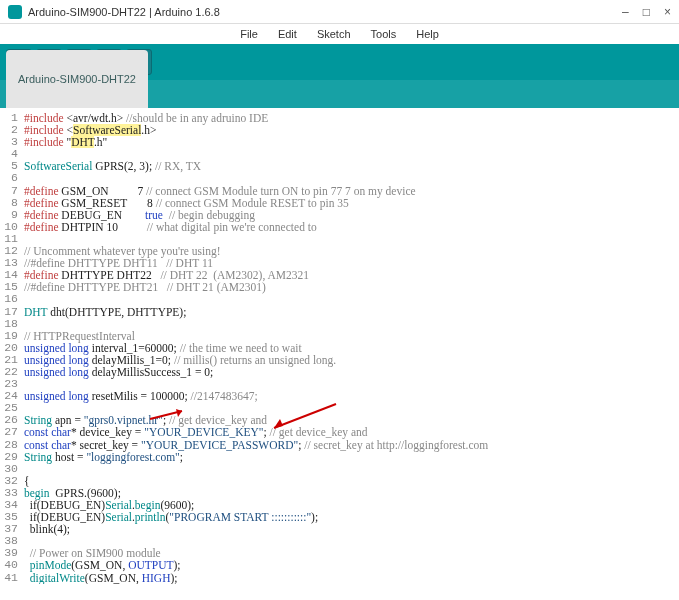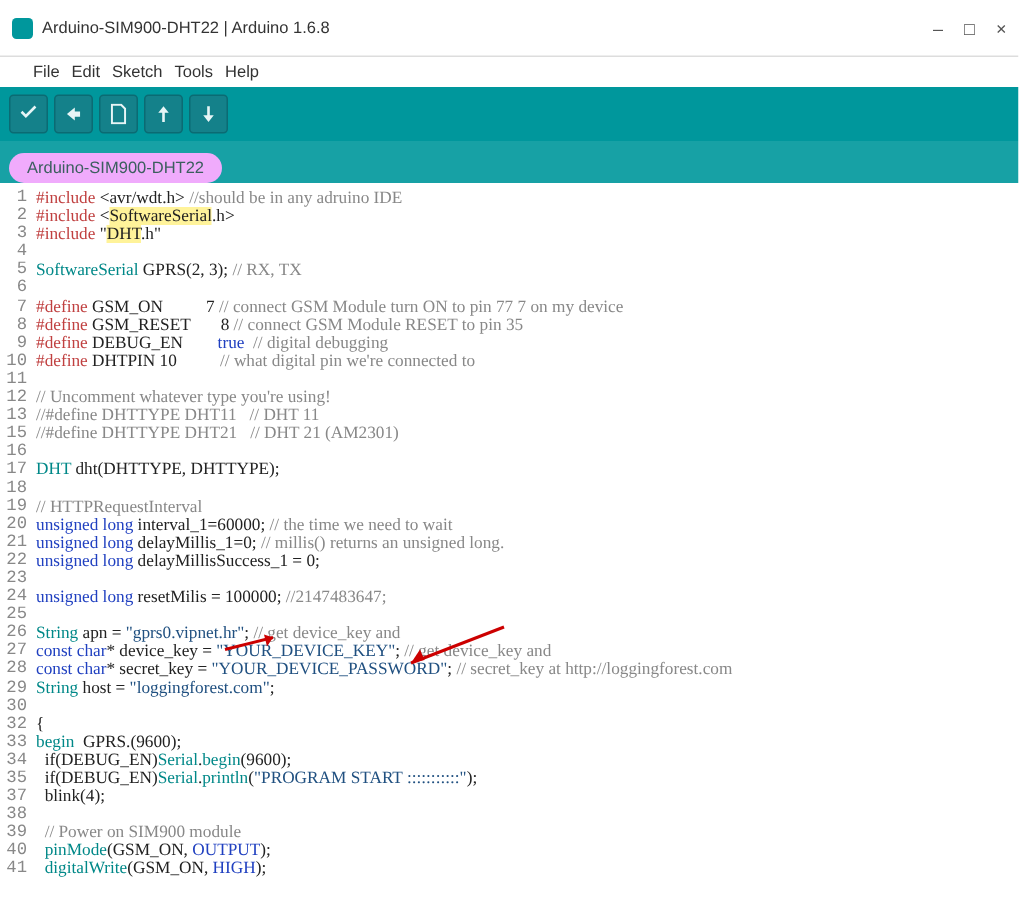--- a/index.html
+++ b/index.html
@@ -1,28 +1,28 @@
 <!DOCTYPE html>
 <html><head>
 <meta charset="utf-8">
 <style>
 * { margin: 0; padding: 0; box-sizing: border-box; }
 body { font-family: Arial, sans-serif; font-size: 12px; background: #fff; width: 679px; height: 600px; overflow: hidden; position: relative; }
-.titlebar { height: 38px; display: flex; align-items: center; padding: 0 8px; background: #fff; border-bottom: 1px solid #ddd; }
+.titlebar { height: 24px; display: flex; align-items: center; padding: 0 8px; background: #fff; border-bottom: 1px solid #ddd; }
 .title-icon { width: 14px; height: 14px; background: #00979c; border-radius: 3px; margin-right: 6px; display: inline-block; }
 .title-text { font-size: 11px; color: #333; flex: 1; }
 .win-controls { display: flex; gap: 14px; color: #555; font-size: 12px; }
 .win-controls span { cursor: default; }
-.menubar { height: 20px; display: flex; align-items: center; gap: 0; padding: 0 18px; background: #fff; font-size: 11px; color: #333; }
+.menubar { height: 20px; display: flex; align-items: center; gap: 12px; padding: 0 4px; background: #fff; font-size: 11px; color: #333; justify-content: center; }
 .menubar span { padding: 2px 4px; }
 .toolbar { height: 36px; background: #00979c; display: flex; align-items: center; padding: 0 6px; gap: 4px; }
 .tool-btn { width: 26px; height: 26px; border-radius: 3px; background: #14818a; display: flex; align-items: center; justify-content: center; color: #fff; border: 1px solid #0b6b73; }
 .tool-btn svg { width: 14px; height: 14px; fill: #e6f5f6; }
 .tab-strip { height: 28px; background: #17a1a5; display: flex; align-items: flex-end; padding-left: 6px; }
-.tab { background: #f0abfc; color: #3b5e5e; font-size: 11px; padding: 4px 12px; border-top-left-radius: 4px; border-top-right-radius: 4px; border-radius: 10px; }
+.tab { background: #e5e5e5; color: #3b5e5e; font-size: 11px; padding: 23px 12px; border-top-left-radius: 4px; border-top-right-radius: 4px; }
 .editor { background: #fff; font-family: Consolas, "Courier New", monospace; font-size: 11.5px; line-height: 1.05; padding: 4px 0 0 0; overflow: hidden; position: relative; }
 .line { display: flex; white-space: pre; min-height: 12.1px; }
 .ln { width: 24px; text-align: right; color: #888; padding-right: 6px; user-select: none; flex-shrink: 0; }
 .code { flex: 1; color: #222; font-family: Liberation Serif, serif; }
 .kw-red { color: #c04040; }
 .kw-teal { color: #008888; }
 .kw-blue { color: #2040c0; }
 .str { color: #205080; }
 .comm { color: #888; }
 .hl { background: #fff39a; }
@@ -92,25 +92,26 @@
         <polygon points="6,24 15,22 12,15" fill="#c00"></polygon>
       </svg></div>
 <div class="line"><span class="ln">1</span><span class="code"><span class="kw-red">#include</span><span> &lt;avr/wdt.h&gt; </span><span class="comm">//should be in any adruino IDE</span></span></div>
     <div class="line"><span class="ln">2</span><span class="code"><span class="kw-red">#include</span><span> &lt;</span><span class="hl">SoftwareSerial</span><span>.h&gt;</span></span></div>
     <div class="line"><span class="ln">3</span><span class="code"><span class="kw-red">#include</span><span> "</span><span class="hl">DHT</span><span>.h"</span></span></div>
     <div class="line"><span class="ln">4</span><span class="code"><span></span></span></div>
     <div class="line"><span class="ln">5</span><span class="code"><span class="kw-teal">SoftwareSerial</span><span> GPRS(2, 3); </span><span class="comm">// RX, TX</span></span></div>
     <div class="line"><span class="ln">6</span><span class="code"><span></span></span></div>
     <div class="line"><span class="ln">7</span><span class="code"><span class="kw-red">#define</span><span> GSM_ON          7 </span><span class="comm">// connect GSM Module turn ON to pin 77 7 on my device</span></span></div>
     <div class="line"><span class="ln">8</span><span class="code"><span class="kw-red">#define</span><span> GSM_RESET       8 </span><span class="comm">// connect GSM Module RESET to pin 35</span></span></div>
-    <div class="line"><span class="ln">9</span><span class="code"><span class="kw-red">#define</span><span> DEBUG_EN        </span><span class="kw-blue">true</span><span>  </span><span class="comm">// digital debugging</span></span></div>
+    <div class="line"><span class="ln">9</span><span class="code"><span class="kw-red">#define</span><span> DEBUG_EN        </span><span class="kw-blue">true</span><span>  </span><span class="comm">// begin debugging</span></span></div>
     <div class="line"><span class="ln">10</span><span class="code"><span class="kw-red">#define</span><span> DHTPIN 10          </span><span class="comm">// what digital pin we're connected to</span></span></div>
     <div class="line"><span class="ln">11</span><span class="code"><span></span></span></div>
     <div class="line"><span class="ln">12</span><span class="code"><span class="comm">// Uncomment whatever type you're using!</span></span></div>
     <div class="line"><span class="ln">13</span><span class="code"><span class="comm">//#define DHTTYPE DHT11   // DHT 11</span></span></div>
+    <div class="line"><span class="ln">14</span><span class="code"><span class="kw-red">#define</span><span> DHTTYPE DHT22   </span><span class="comm">// DHT 22  (AM2302), AM2321</span></span></div>
     <div class="line"><span class="ln">15</span><span class="code"><span class="comm">//#define DHTTYPE DHT21   // DHT 21 (AM2301)</span></span></div>
     <div class="line"><span class="ln">16</span><span class="code"><span></span></span></div>
     <div class="line"><span class="ln">17</span><span class="code"><span class="kw-teal">DHT</span><span> dht(DHTTYPE, DHTTYPE);</span></span></div>
     <div class="line"><span class="ln">18</span><span class="code"><span></span></span></div>
     <div class="line"><span class="ln">19</span><span class="code"><span class="comm">// HTTPRequestInterval</span></span></div>
     <div class="line"><span class="ln">20</span><span class="code"><span class="kw-blue">unsigned long</span><span> interval_1=60000; </span><span class="comm">// the time we need to wait</span></span></div>
     <div class="line"><span class="ln">21</span><span class="code"><span class="kw-blue">unsigned long</span><span> delayMillis_1=0; </span><span class="comm">// millis() returns an unsigned long.</span></span></div>
     <div class="line"><span class="ln">22</span><span class="code"><span class="kw-blue">unsigned long</span><span> delayMillisSuccess_1 = 0;</span></span></div>
     <div class="line"><span class="ln">23</span><span class="code"><span></span></span></div>
     <div class="line"><span class="ln">24</span><span class="code"><span class="kw-blue">unsigned long</span><span> resetMilis = 100000; </span><span class="comm">//2147483647;</span></span></div>

